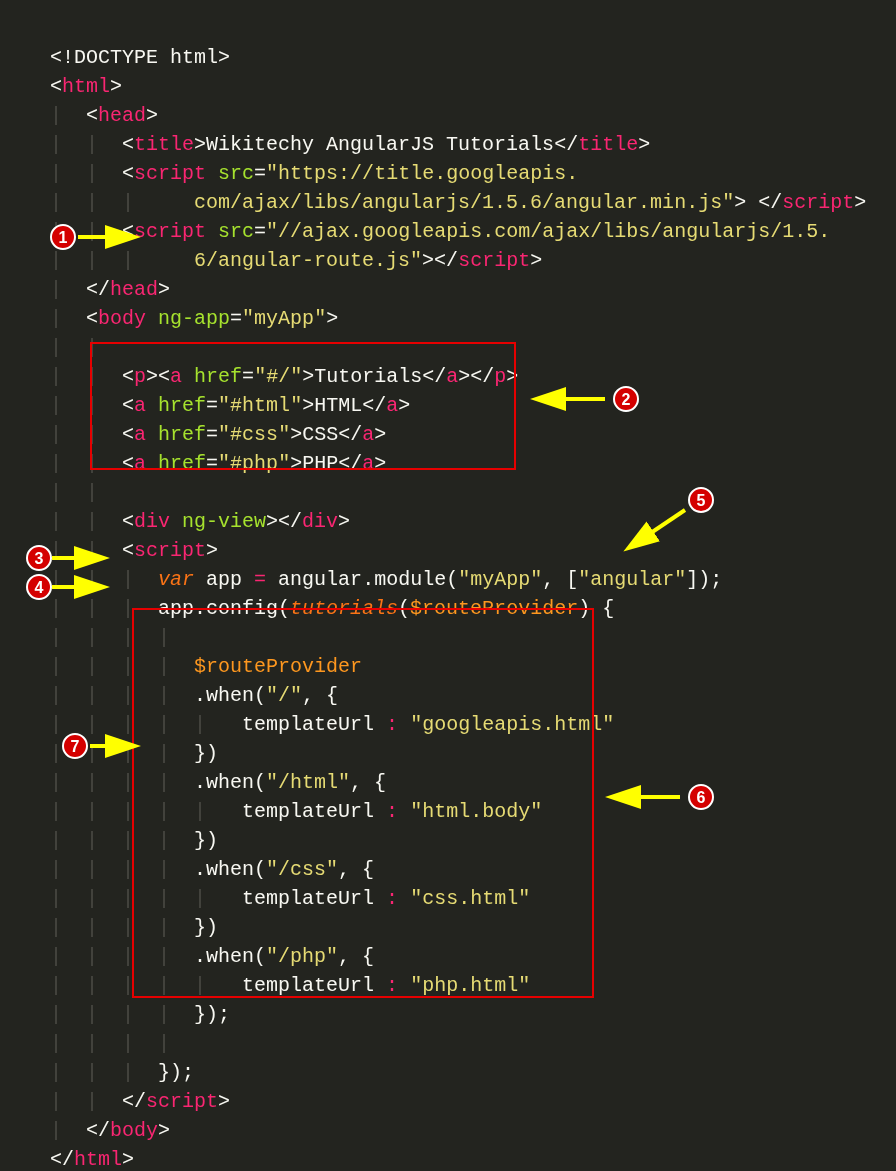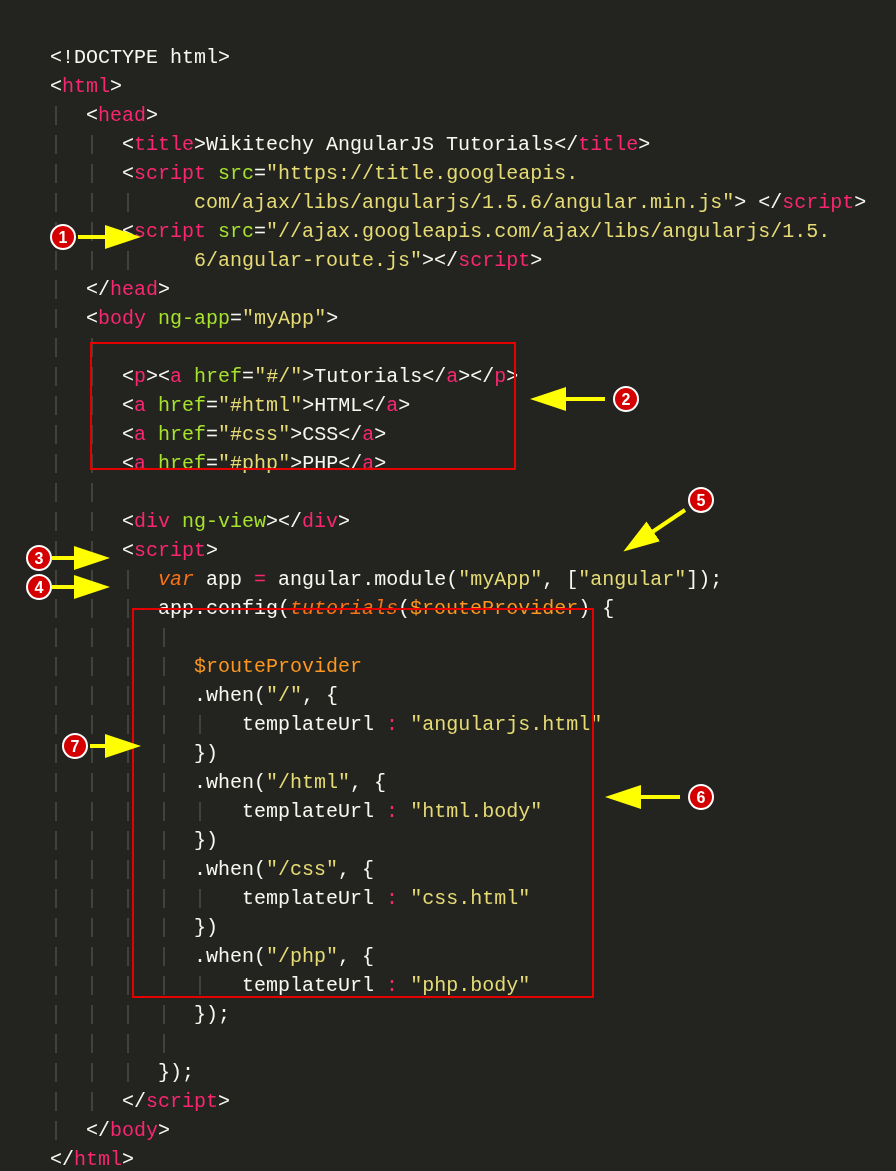--- a/index.html
+++ b/index.html
@@ -80,30 +80,30 @@
 <span class="indent-guide">|  |  </span><span class="white">&lt;</span><span class="pink">a</span><span class="white"> </span><span class="green">href</span><span class="white">=</span><span class="yellow">"<span>#css</span>"</span><span class="white">&gt;</span><span class="white">CSS</span><span class="white">&lt;/</span><span class="pink">a</span><span class="white">&gt;</span>
 <span class="indent-guide">|  |  </span><span class="white">&lt;</span><span class="pink">a</span><span class="white"> </span><span class="green">href</span><span class="white">=</span><span class="yellow">"<span>#php</span>"</span><span class="white">&gt;</span><span class="white">PHP</span><span class="white">&lt;/</span><span class="pink">a</span><span class="white">&gt;</span>
 <span class="indent-guide">|  |  </span>
 <span class="indent-guide">|  |  </span><span class="white">&lt;</span><span class="pink">div</span><span class="white"> </span><span class="green">ng-view</span><span class="white">&gt;&lt;/</span><span class="pink">div</span><span class="white">&gt;</span>
 <span class="indent-guide">|  |  </span><span class="white">&lt;</span><span class="pink">script</span><span class="white">&gt;</span>
 <span class="indent-guide">|  |  |  </span><span class="blue">var</span><span class="white"> <span>app</span> </span><span class="pink">=</span><span class="white"> angular.module(</span><span class="yellow">"<span>myApp</span>"</span><span class="white">, [</span><span class="yellow">"<span>angular</span>"</span><span class="white">]);</span>
 <span class="indent-guide">|  |  |  </span><span class="white">app.config(</span><span class="blue">tutorials</span><span class="white">(</span><span class="orange">$routeProvider</span><span class="white">) {</span>
 <span class="indent-guide">|  |  |  |  </span>
 <span class="indent-guide">|  |  |  |  </span><span class="orange">$routeProvider</span>
 <span class="indent-guide">|  |  |  |  </span><span class="white">.when(</span><span class="yellow">"<span>/</span>"</span><span class="white">, {</span>
-<span class="indent-guide">|  |  |  |  |  </span><span class="white"> <span>templateUrl</span> </span><span class="pink">:</span><span class="white"> </span><span class="yellow">"<span>angularjs.html</span>"</span>
+<span class="indent-guide">|  |  |  |  |  </span><span class="white"> <span>templateUrl</span> </span><span class="pink">:</span><span class="white"> </span><span class="yellow">"<span>googleapis.html</span>"</span>
 <span class="indent-guide">|  |  |  |  </span><span class="white">})</span>
 <span class="indent-guide">|  |  |  |  </span><span class="white">.when(</span><span class="yellow">"<span>/html</span>"</span><span class="white">, {</span>
 <span class="indent-guide">|  |  |  |  |  </span><span class="white"> <span>templateUrl</span> </span><span class="pink">:</span><span class="white"> </span><span class="yellow">"<span>html.body</span>"</span>
 <span class="indent-guide">|  |  |  |  </span><span class="white">})</span>
 <span class="indent-guide">|  |  |  |  </span><span class="white">.when(</span><span class="yellow">"<span>/css</span>"</span><span class="white">, {</span>
 <span class="indent-guide">|  |  |  |  |  </span><span class="white"> <span>templateUrl</span> </span><span class="pink">:</span><span class="white"> </span><span class="yellow">"<span>css.html</span>"</span>
 <span class="indent-guide">|  |  |  |  </span><span class="white">})</span>
 <span class="indent-guide">|  |  |  |  </span><span class="white">.when(</span><span class="yellow">"<span>/php</span>"</span><span class="white">, {</span>
-<span class="indent-guide">|  |  |  |  |  </span><span class="white"> <span>templateUrl</span> </span><span class="pink">:</span><span class="white"> </span><span class="yellow">"<span>php.body</span>"</span>
+<span class="indent-guide">|  |  |  |  |  </span><span class="white"> <span>templateUrl</span> </span><span class="pink">:</span><span class="white"> </span><span class="yellow">"<span>php.html</span>"</span>
 <span class="indent-guide">|  |  |  |  </span><span class="white">});</span>
 <span class="indent-guide">|  |  |  |  </span>
 <span class="indent-guide">|  |  |  </span><span class="white">});</span>
 <span class="indent-guide">|  |  </span><span class="white">&lt;/</span><span class="pink">script</span><span class="white">&gt;</span>
 <span class="indent-guide">|  </span><span class="white">&lt;/</span><span class="pink">body</span><span class="white">&gt;</span>
 <span class="white">&lt;/</span><span class="pink">html</span><span class="white">&gt;</span>
 </div>
 
 <div class="overlay">
   <div class="red-box" style="left:90px;  top:342px; width:426px; height:128px;"></div>

